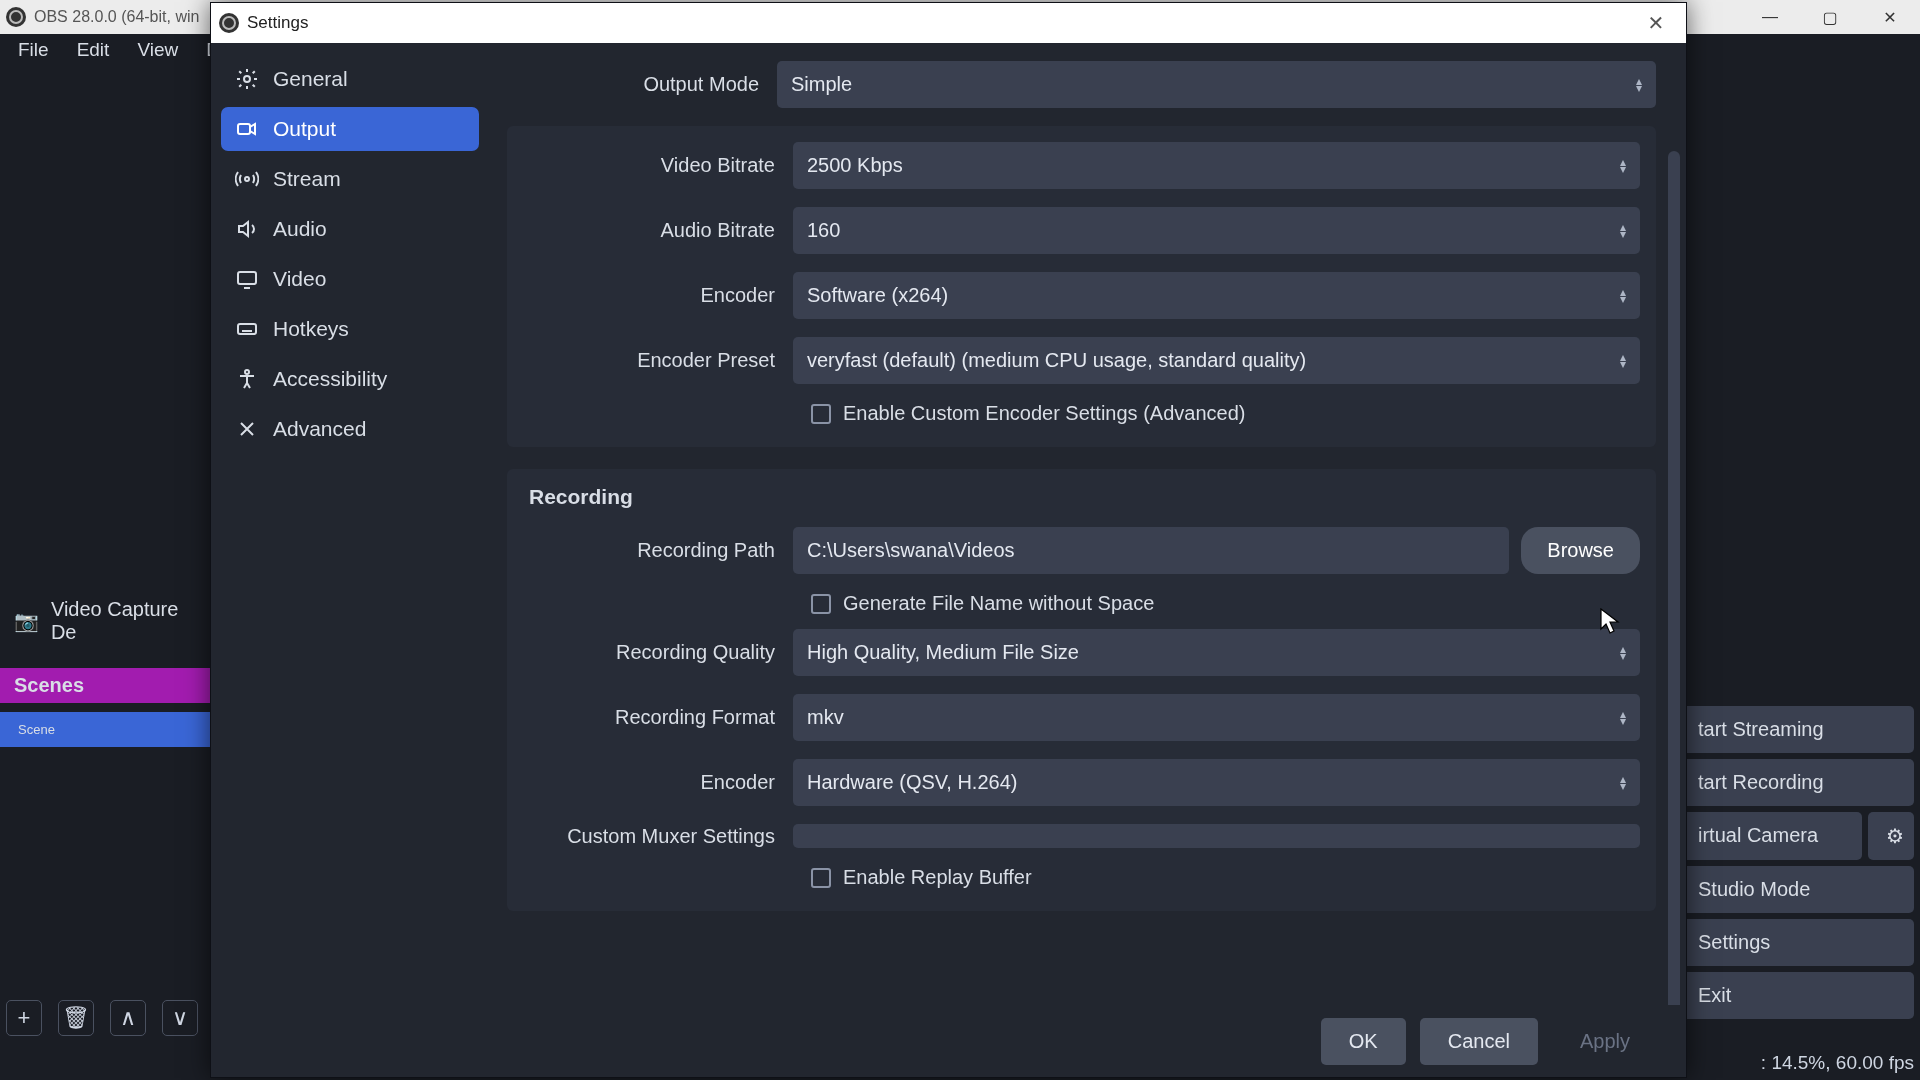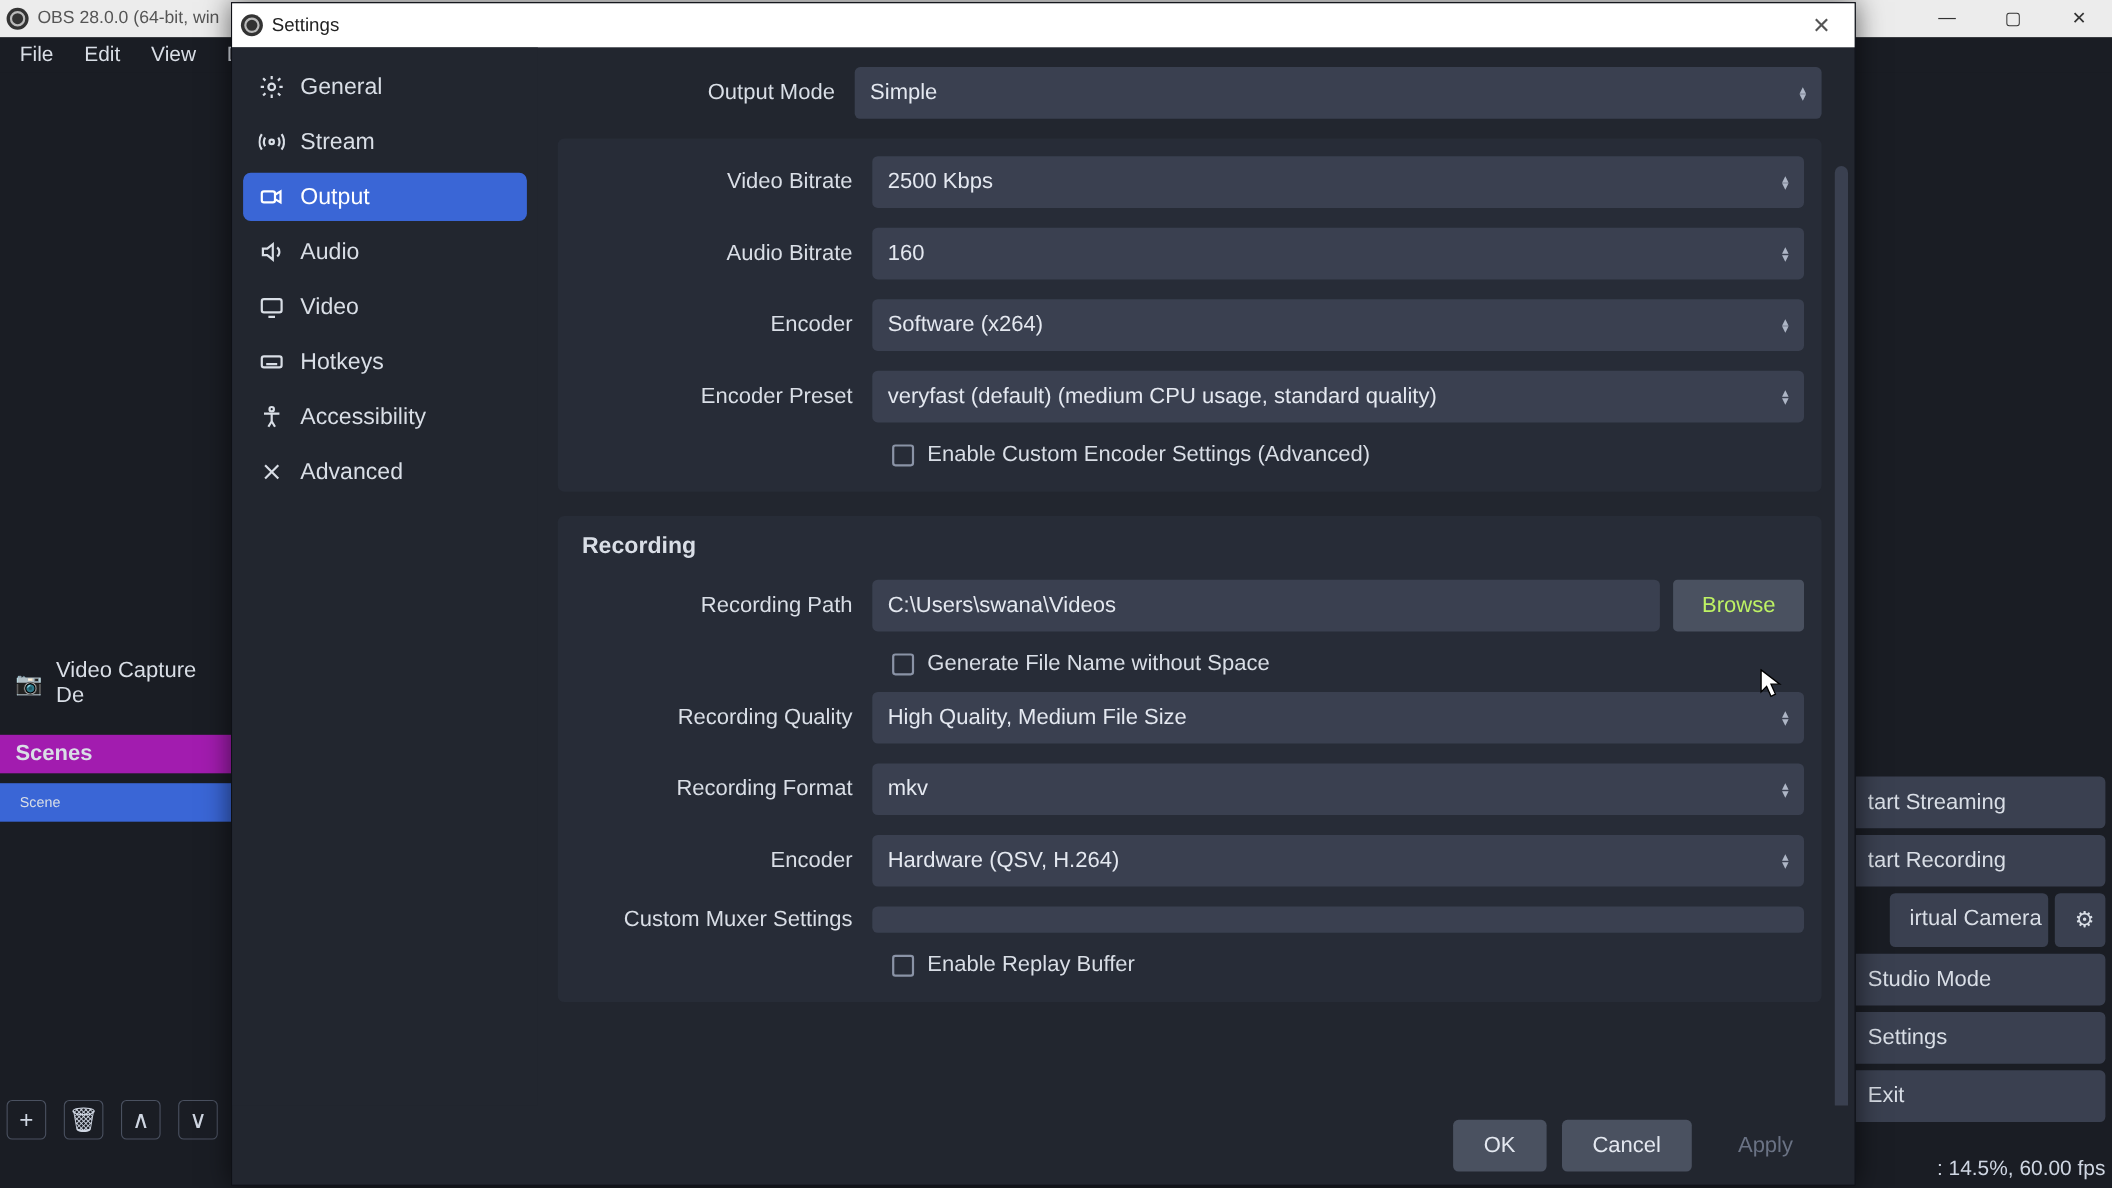--- a/index.html
+++ b/index.html
@@ -16,21 +16,21 @@
 
 .sources-panel { position:absolute; top:590px; left:0; width:210px; height:100px; background:#1a1d24; }
 .sources-row { display:flex; align-items:center; gap:12px; padding:8px 14px; font-size:20px; }
 .scenes-hdr { position:absolute; top:668px; left:0; width:210px; background:#a21caf; padding:6px 14px; font-size:20px; font-weight:600; }
 .scene-sel { position:absolute; top:712px; left:0; width:210px; background:#3a66d6; padding:10px 18px; font-size:13px; }
 .bottom-icons { position:absolute; top:1000px; left:6px; display:flex; gap:16px; align-items:center; }
 .bottom-icons div{ width:36px; height:36px; border:1px solid #4a5160; border-radius:5px; display:flex; align-items:center; justify-content:center; font-size:22px; color:#cfd6e2; }
 
 .right-panel { position:absolute; right:0; top:706px; width:240px; display:flex; flex-direction:column; gap:6px; padding-right:6px; }
 .right-panel .rbtn { background:#3a4050; border-radius:5px; padding:12px 10px 12px 18px; font-size:20px; white-space:nowrap; overflow:hidden; }
-.right-panel .cam-row{display:flex; gap:6px;margin-left:38px;}
+.right-panel .cam-row{display:flex; gap:6px;}
 .right-panel .cam-row .rbtn{flex:1;}
 .right-panel .cam-row .gear{width:46px;flex:none;display:flex;align-items:center;justify-content:center;font-size:20px;}
 .stat-line{ position:absolute; right:6px; bottom:6px; font-size:19px; color:#cfd6e2; }
 
 
 .dialog { position:absolute; left:210px; top:2px; width:1477px; height:1076px; background:#22262f; border:1px solid #0e1016; display:flex; flex-direction:column; box-shadow:0 0 24px rgba(0,0,0,.6); }
 .dlg-title { height:40px; background:#fff; display:flex; align-items:center; padding-left:8px; font-size:17px; color:#222; }
 .dlg-title .obs-logo { width:20px; height:20px; border-radius:50%; background:#333; margin-right:8px; position:relative; }
 .dlg-title .obs-logo::before{content:"";position:absolute;inset:3px;border-radius:50%;border:2px solid #bbb;}
 .dlg-close{ margin-left:auto; width:60px; height:40px; display:flex; align-items:center; justify-content:center; font-size:20px; color:#555; }
@@ -48,21 +48,21 @@
 .lbl { width:270px; text-align:right; padding-right:18px; font-size:20px; color:#d9dee6; }
 .ctl { flex:1; }
 .sel, .spin, .txt { width:100%; background:#3a4050; border:none; border-radius:5px; padding:12px 14px; font-size:20px; color:#e4e8f0; display:flex; align-items:center; justify-content:space-between; }
 .sel .caret, .spin .caret { display:flex; flex-direction:column; line-height:7px; font-size:12px; color:#aeb6c6; }
 .section { background:#272c37; border-radius:6px; padding:16px 16px 8px 16px; margin-bottom:22px; }
 .sect-title { font-size:21px; font-weight:600; margin-bottom:18px; padding-left:6px; }
 .chk-row { display:flex; align-items:center; gap:12px; padding-left:288px; margin-bottom:14px; font-size:20px; }
 .chk { width:20px; height:20px; border:2px solid #8a93a6; border-radius:3px; }
 .path-row .ctl{display:flex;gap:12px;}
 .path-row .txt{flex:1;}
-.browse-btn{ background:#4a5160; border-radius:4px; padding:12px 26px; font-size:20px; color:#bef264; }
+.browse-btn{ background:#4a5160; border-radius:17px; padding:12px 26px; font-size:20px; color:#ffffff; }
 
 .dlg-footer { height:72px; display:flex; align-items:center; justify-content:flex-end; gap:14px; padding-right:28px; }
 .dlg-footer .fbtn{ background:#4a5160; border-radius:5px; padding:12px 28px; font-size:20px; color:#e4e8f0; }
 .dlg-footer .fbtn.disabled{ background:transparent; color:#6a7284; }
 
 .scrollbar-sim{ position:absolute; right:6px; top:108px; width:12px; height:860px; background:#3a4050; border-radius:6px; }
 
 .cursor { position:absolute; left:1600px; top:608px; width:20px; height:28px; pointer-events:none; }
 .cursor svg{width:20px;height:28px;}
 </style>
@@ -123,37 +123,37 @@
     <div class="sidebar">
       <div class="side-item">
         <span class="side-ico">
             <svg viewBox="0 0 24 24">
               <circle cx="12" cy="12" r="3"></circle>
               <path d="M12 2v3M12 19v3M4.2 4.2l2.1 2.1M17.7 17.7l2.1 2.1M2 12h3M19 12h3M4.2 19.8l2.1-2.1M17.7 6.3l2.1-2.1"></path>
             </svg>
           </span>
         <span>General</span>
       </div>
+      <div class="side-item active">
+        <span class="side-ico">
+            <svg viewBox="0 0 24 24">
+              <rect x="3" y="7" width="12" height="10" rx="2"></rect>
+              <path d="M15 10l5-3v10l-5-3"></path>
+            </svg>
+          </span>
+        <span>Output</span>
+      </div>
       <div class="side-item">
         <span class="side-ico">
             <svg viewBox="0 0 24 24">
               <circle cx="12" cy="12" r="2"></circle>
               <path d="M6 8a8 8 0 0 0 0 8M18 8a8 8 0 0 1 0 8M3 5a12 12 0 0 0 0 14M21 5a12 12 0 0 1 0 14"></path>
             </svg>
           </span>
         <span>Stream</span>
-      </div>
-      <div class="side-item active">
-        <span class="side-ico">
-            <svg viewBox="0 0 24 24">
-              <rect x="3" y="7" width="12" height="10" rx="2"></rect>
-              <path d="M15 10l5-3v10l-5-3"></path>
-            </svg>
-          </span>
-        <span>Output</span>
       </div>
       <div class="side-item">
         <span class="side-ico">
             <svg viewBox="0 0 24 24">
               <path d="M4 9h4l5-4v14l-5-4H4z"></path>
               <path d="M17 8a5 5 0 0 1 0 8"></path>
             </svg>
           </span>
         <span>Audio</span>
       </div>

